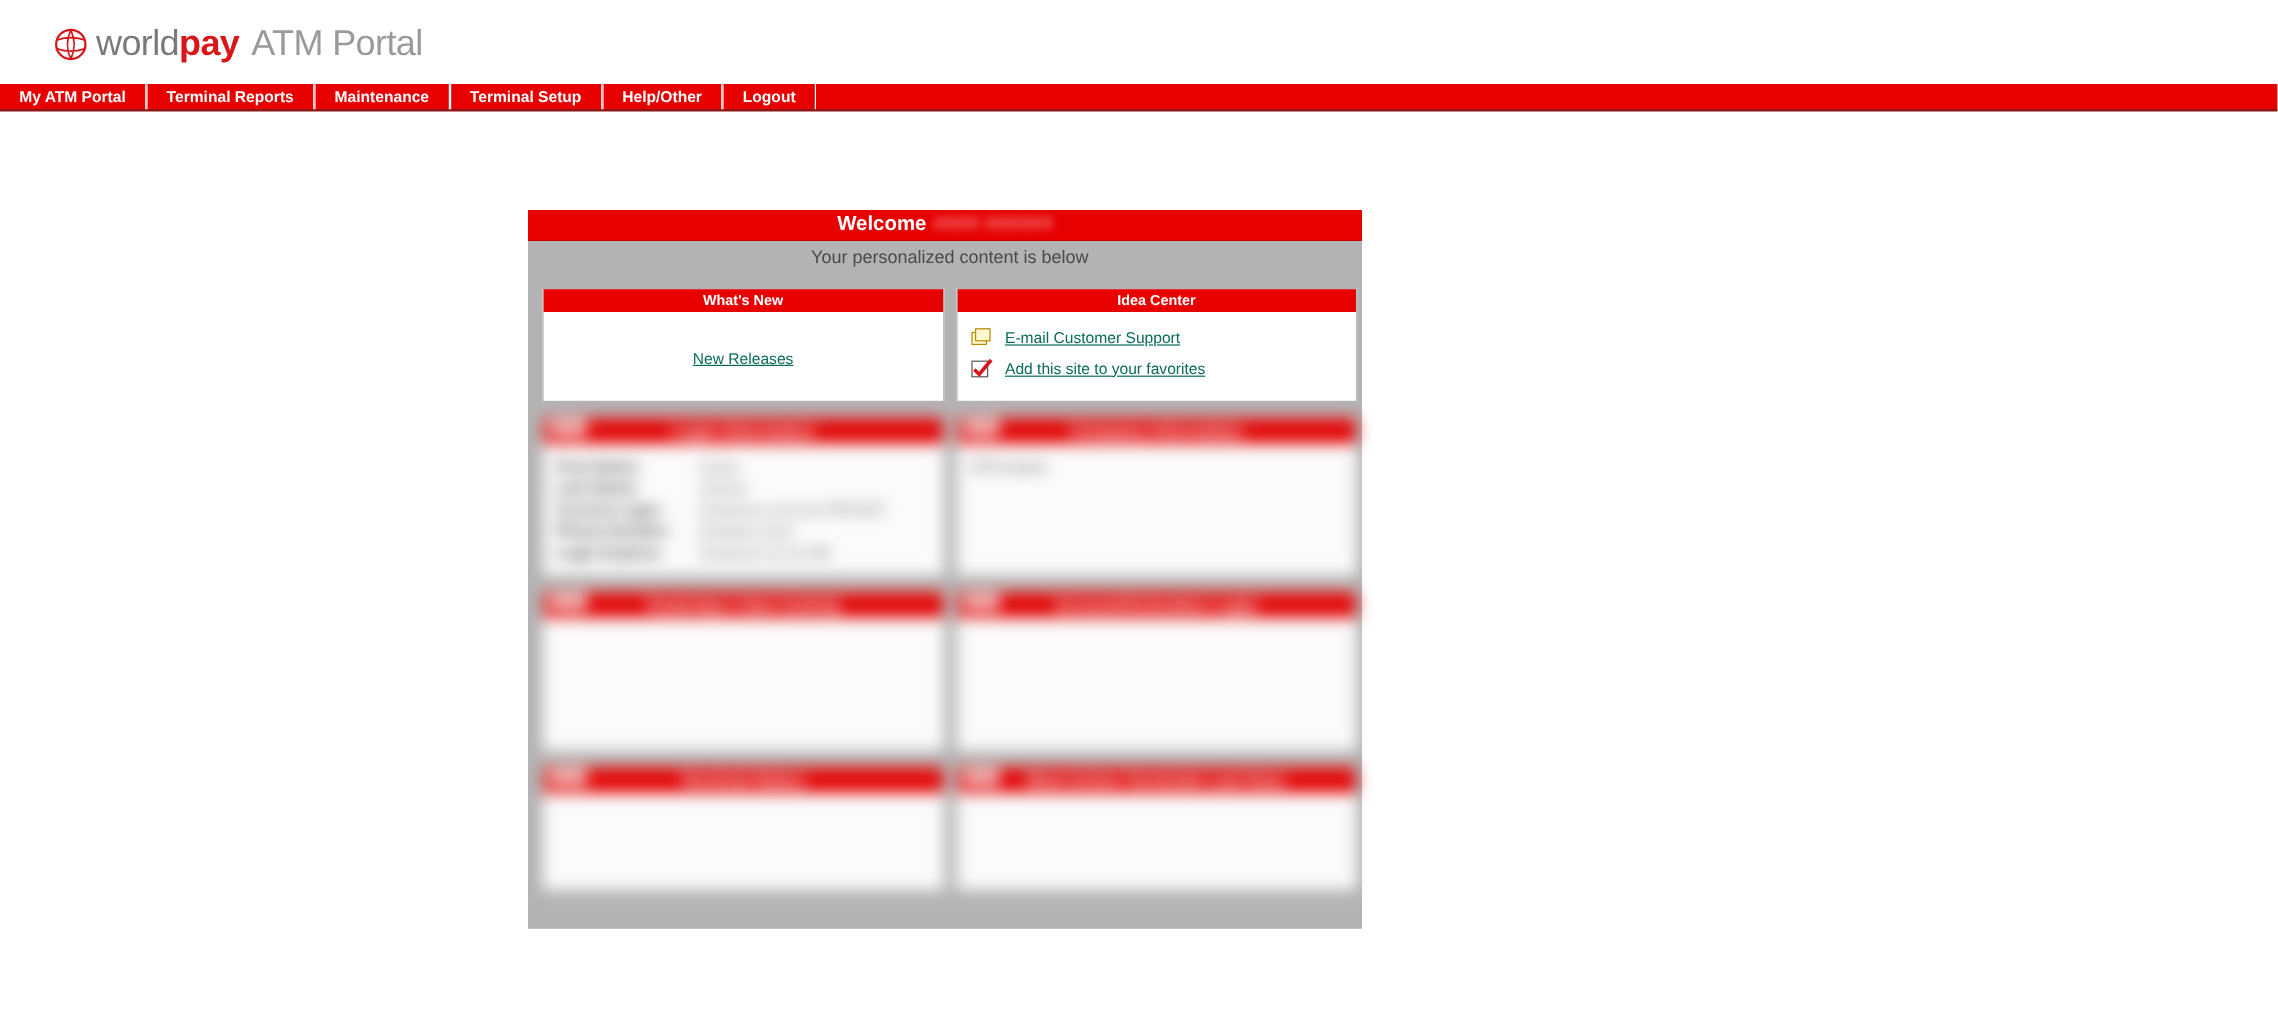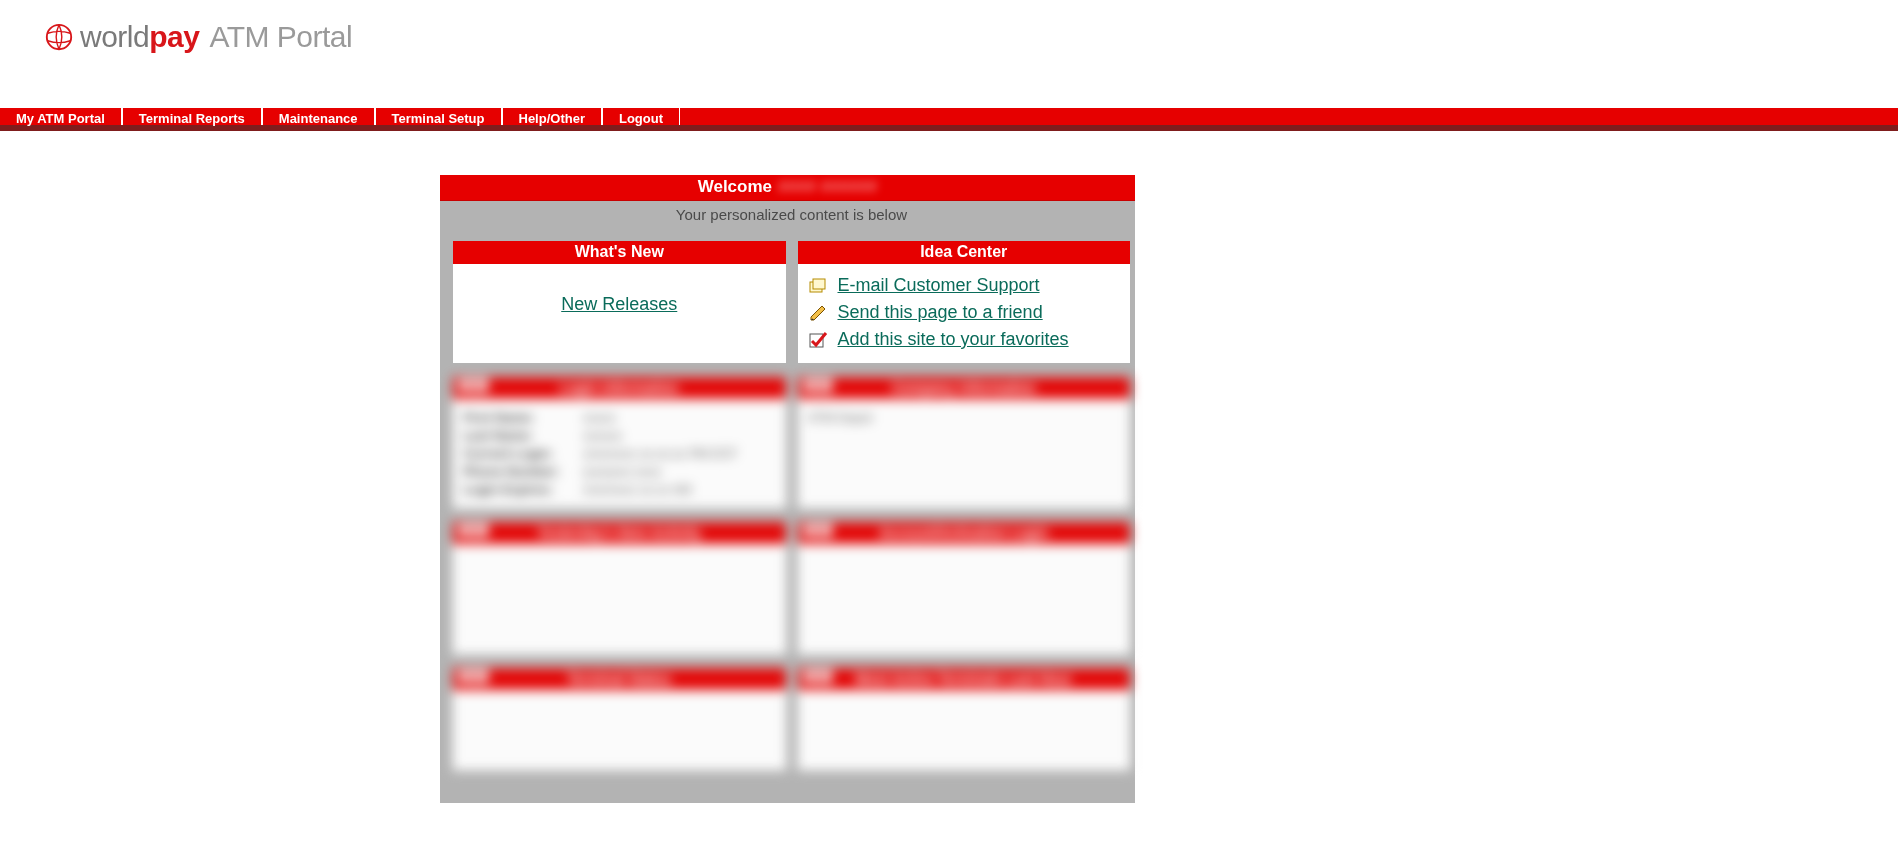--- a/index.html
+++ b/index.html
@@ -29,22 +29,21 @@
   .logo-text .wp-portal { color: #9a9a9a; font-weight: 300; }
 
   .topnav {
     width: 100%;
     background: #e60000;
     height: 23px;
     display: flex;
     color: #fff;
     font-size: 13px;
     font-weight: 700;
-    border-bottom: 6px solid #7f1d1d;
-    margin-top: 38px;
+    border-bottom: 2px solid #7f1d1d;
   }
   .topnav .nav-item {
     padding: 0 16px;
     line-height: 22px;
     border-right: 1px solid #fff;
     border-left: 1px solid #fff;
     cursor: pointer;
     white-space: nowrap;
   }
   .topnav .nav-item:first-child { border-left: none; }
@@ -118,34 +117,34 @@
   .panel {
     flex: 1;
     border: 1px solid #b3b3b3;
     background: #fff;
   }
   .panel-header {
     background: #e60000;
     color: #fff;
     text-align: center;
     font-weight: 700;
-    font-size: 16px;
+    font-size: 12px;
     padding: 2px 0 3px 0;
   }
   .panel-body { padding: 8px 10px 10px 10px; font-size: 14px; }
   .panel-body .link-row {
     display: flex;
     align-items: center;
     gap: 10px;
     padding: 3px 0;
   }
   .panel-body a {
     color: #0a6b5a;
     text-decoration: underline;
-    font-size: 18px;
+    font-size: 13px;
   }
   .panel-body.center { text-align: center; padding-top: 30px; padding-bottom: 28px; }
 
   .icon-sq { width: 20px; height: 20px; display: inline-flex; align-items: center; justify-content: center; }
 
   .blur-zone {
     margin-top: 12px;
     filter: blur(6px);
     opacity: 0.95;
   }
@@ -276,29 +275,20 @@
                 <svg viewBox="0 0 20 20">
                     <rect x="2" y="6" width="12" height="10" fill="#fff8d0" stroke="#b58b00"></rect>
                     <rect x="5" y="3" width="12" height="10" fill="#fff8d0" stroke="#b58b00"></rect>
                   </svg>
               </span>
               <a href="#">E-mail Customer Support</a>
             </div>
             <div class="link-row">
               <span class="icon-sq">
                 <svg viewBox="0 0 20 20">
-                    <polygon points="3,17 6,17 17,6 14,3 3,14" fill="#f4c04a" stroke="#7a5200"></polygon>
-                    <polygon points="3,17 6,17 4.5,15.5" fill="#333"></polygon>
-                  </svg>
-              </span>
-              <a href="#">Send this page to a friend</a>
-            </div>
-            <div class="link-row">
-              <span class="icon-sq">
-                <svg viewBox="0 0 20 20">
                     <rect x="2" y="4" width="13" height="13" fill="#fff" stroke="#555"></rect>
                     <path d="M4 11 L8 15 L18 3" stroke="#d8161a" stroke-width="3" fill="none"></path>
                   </svg>
               </span>
               <a href="#">Add this site to your favorites</a>
             </div>
           </div>
         </div>
       </div>
 

